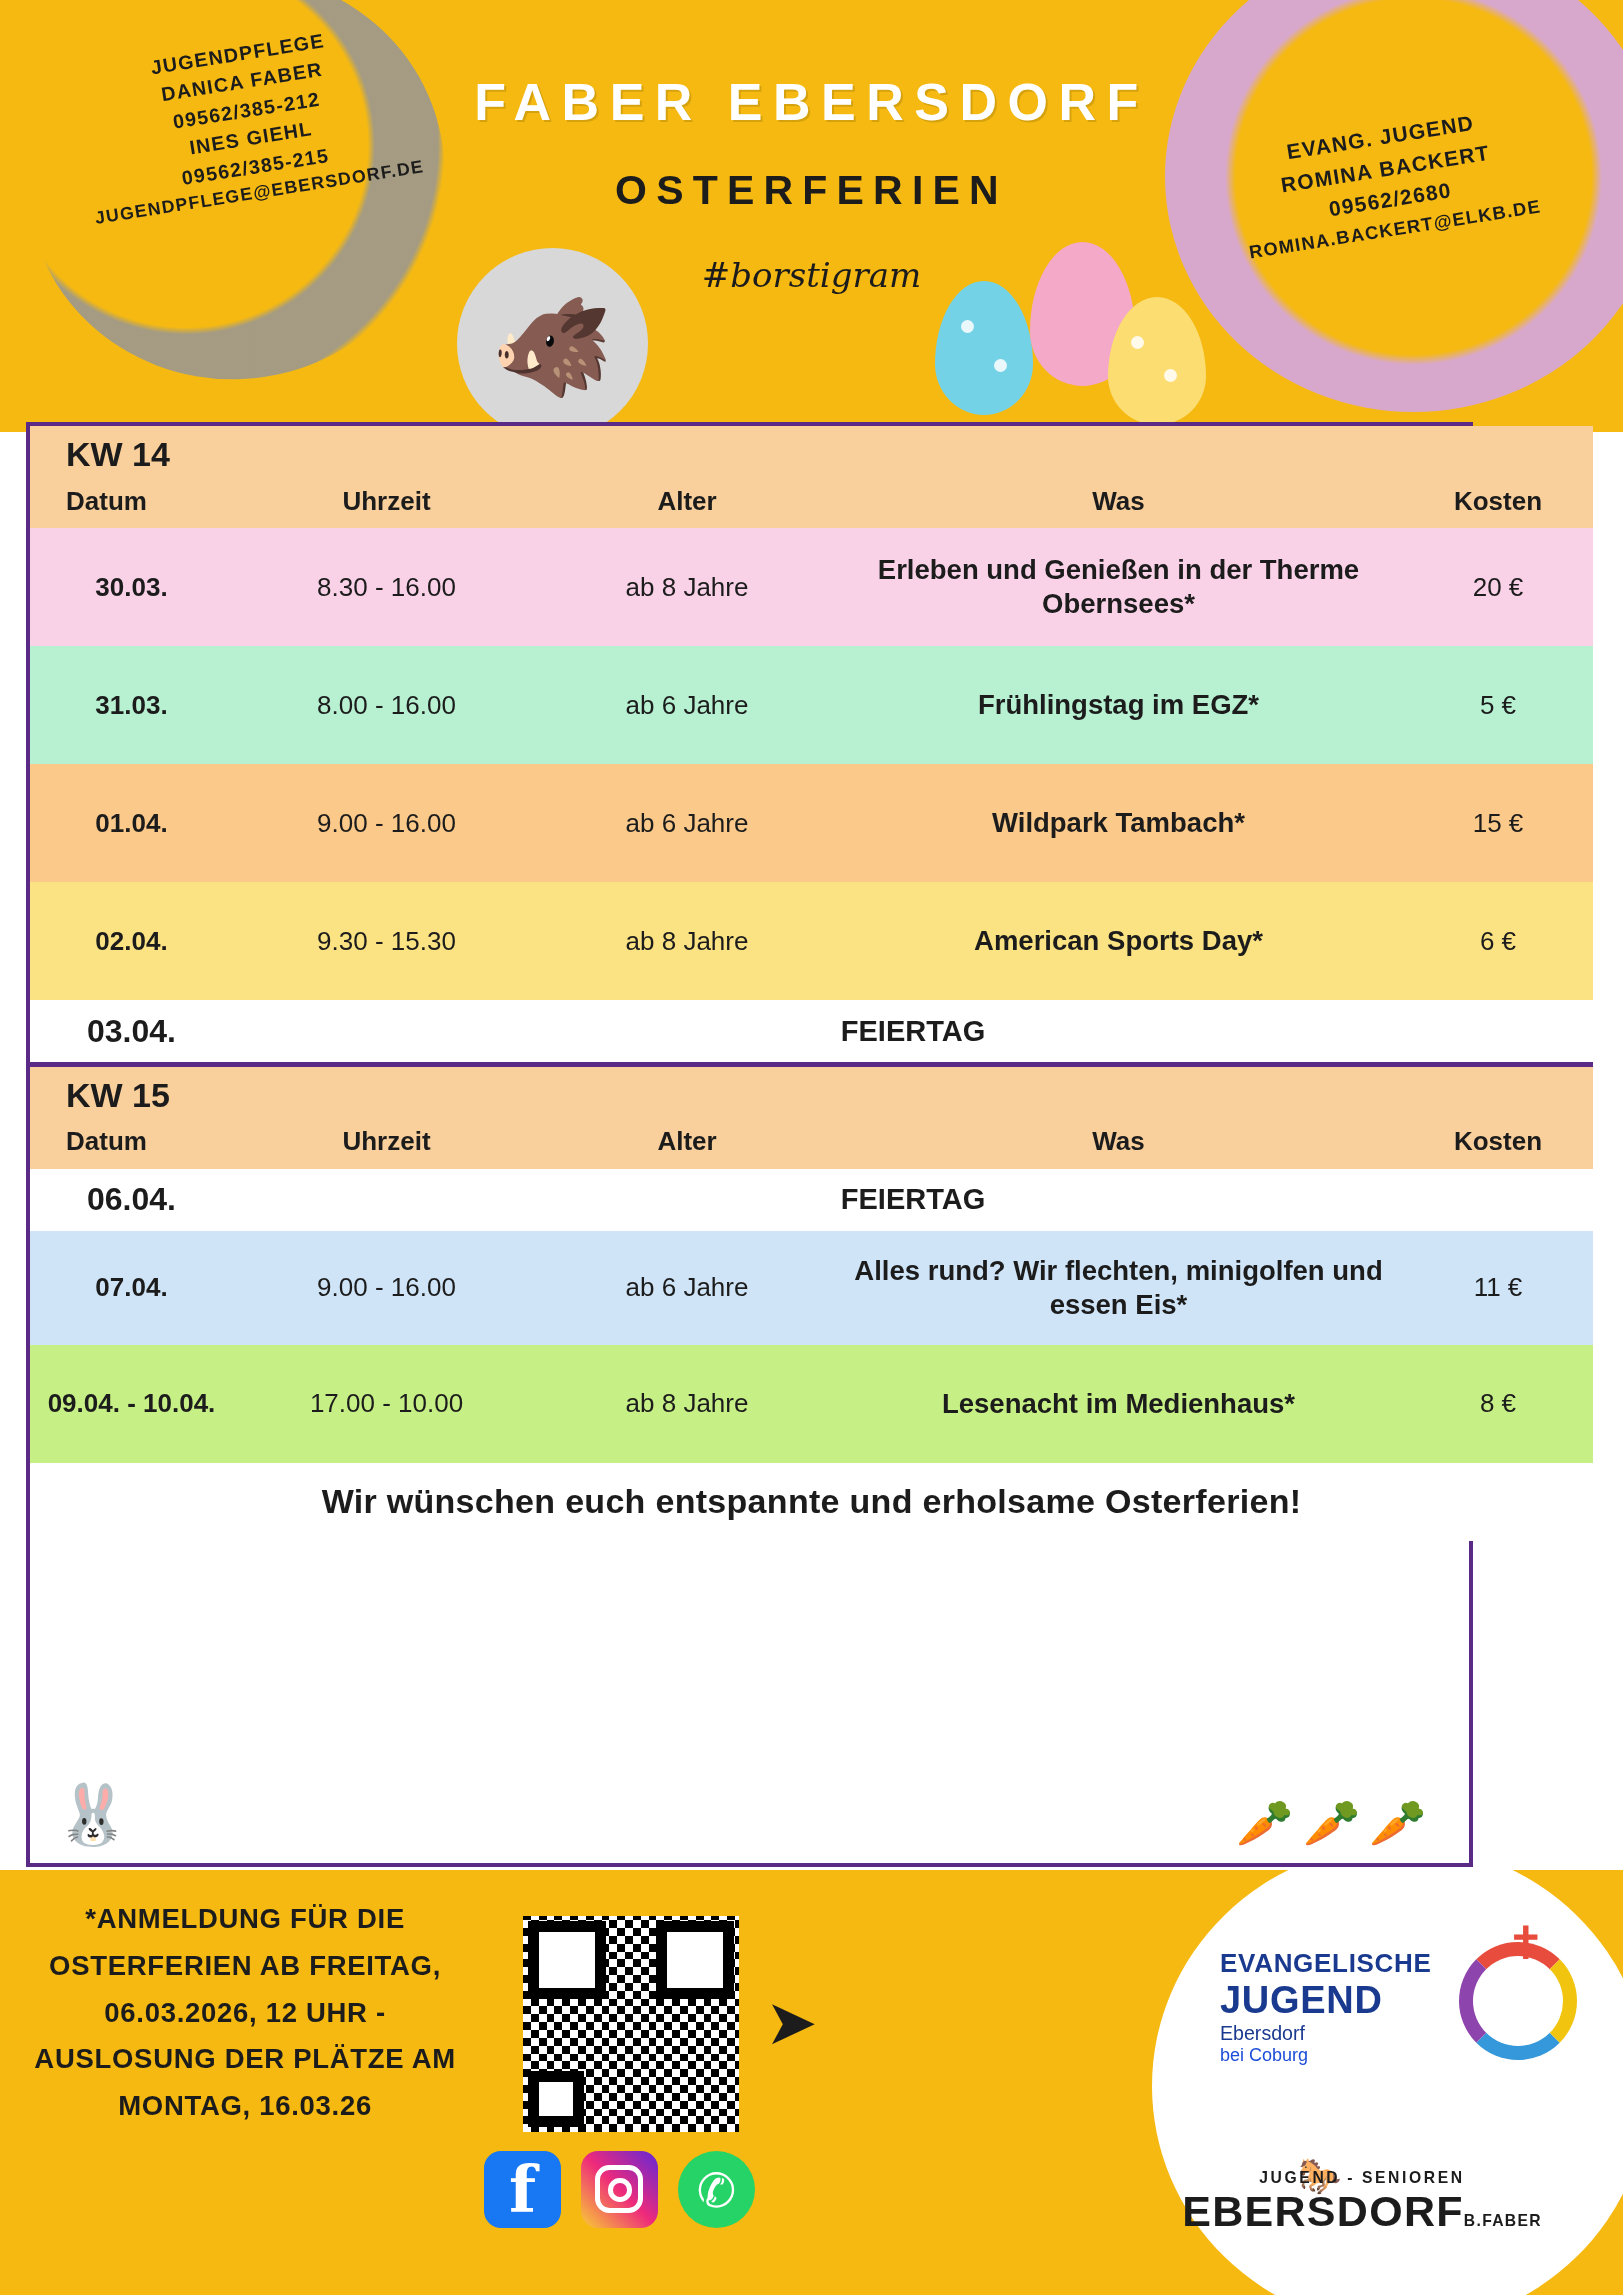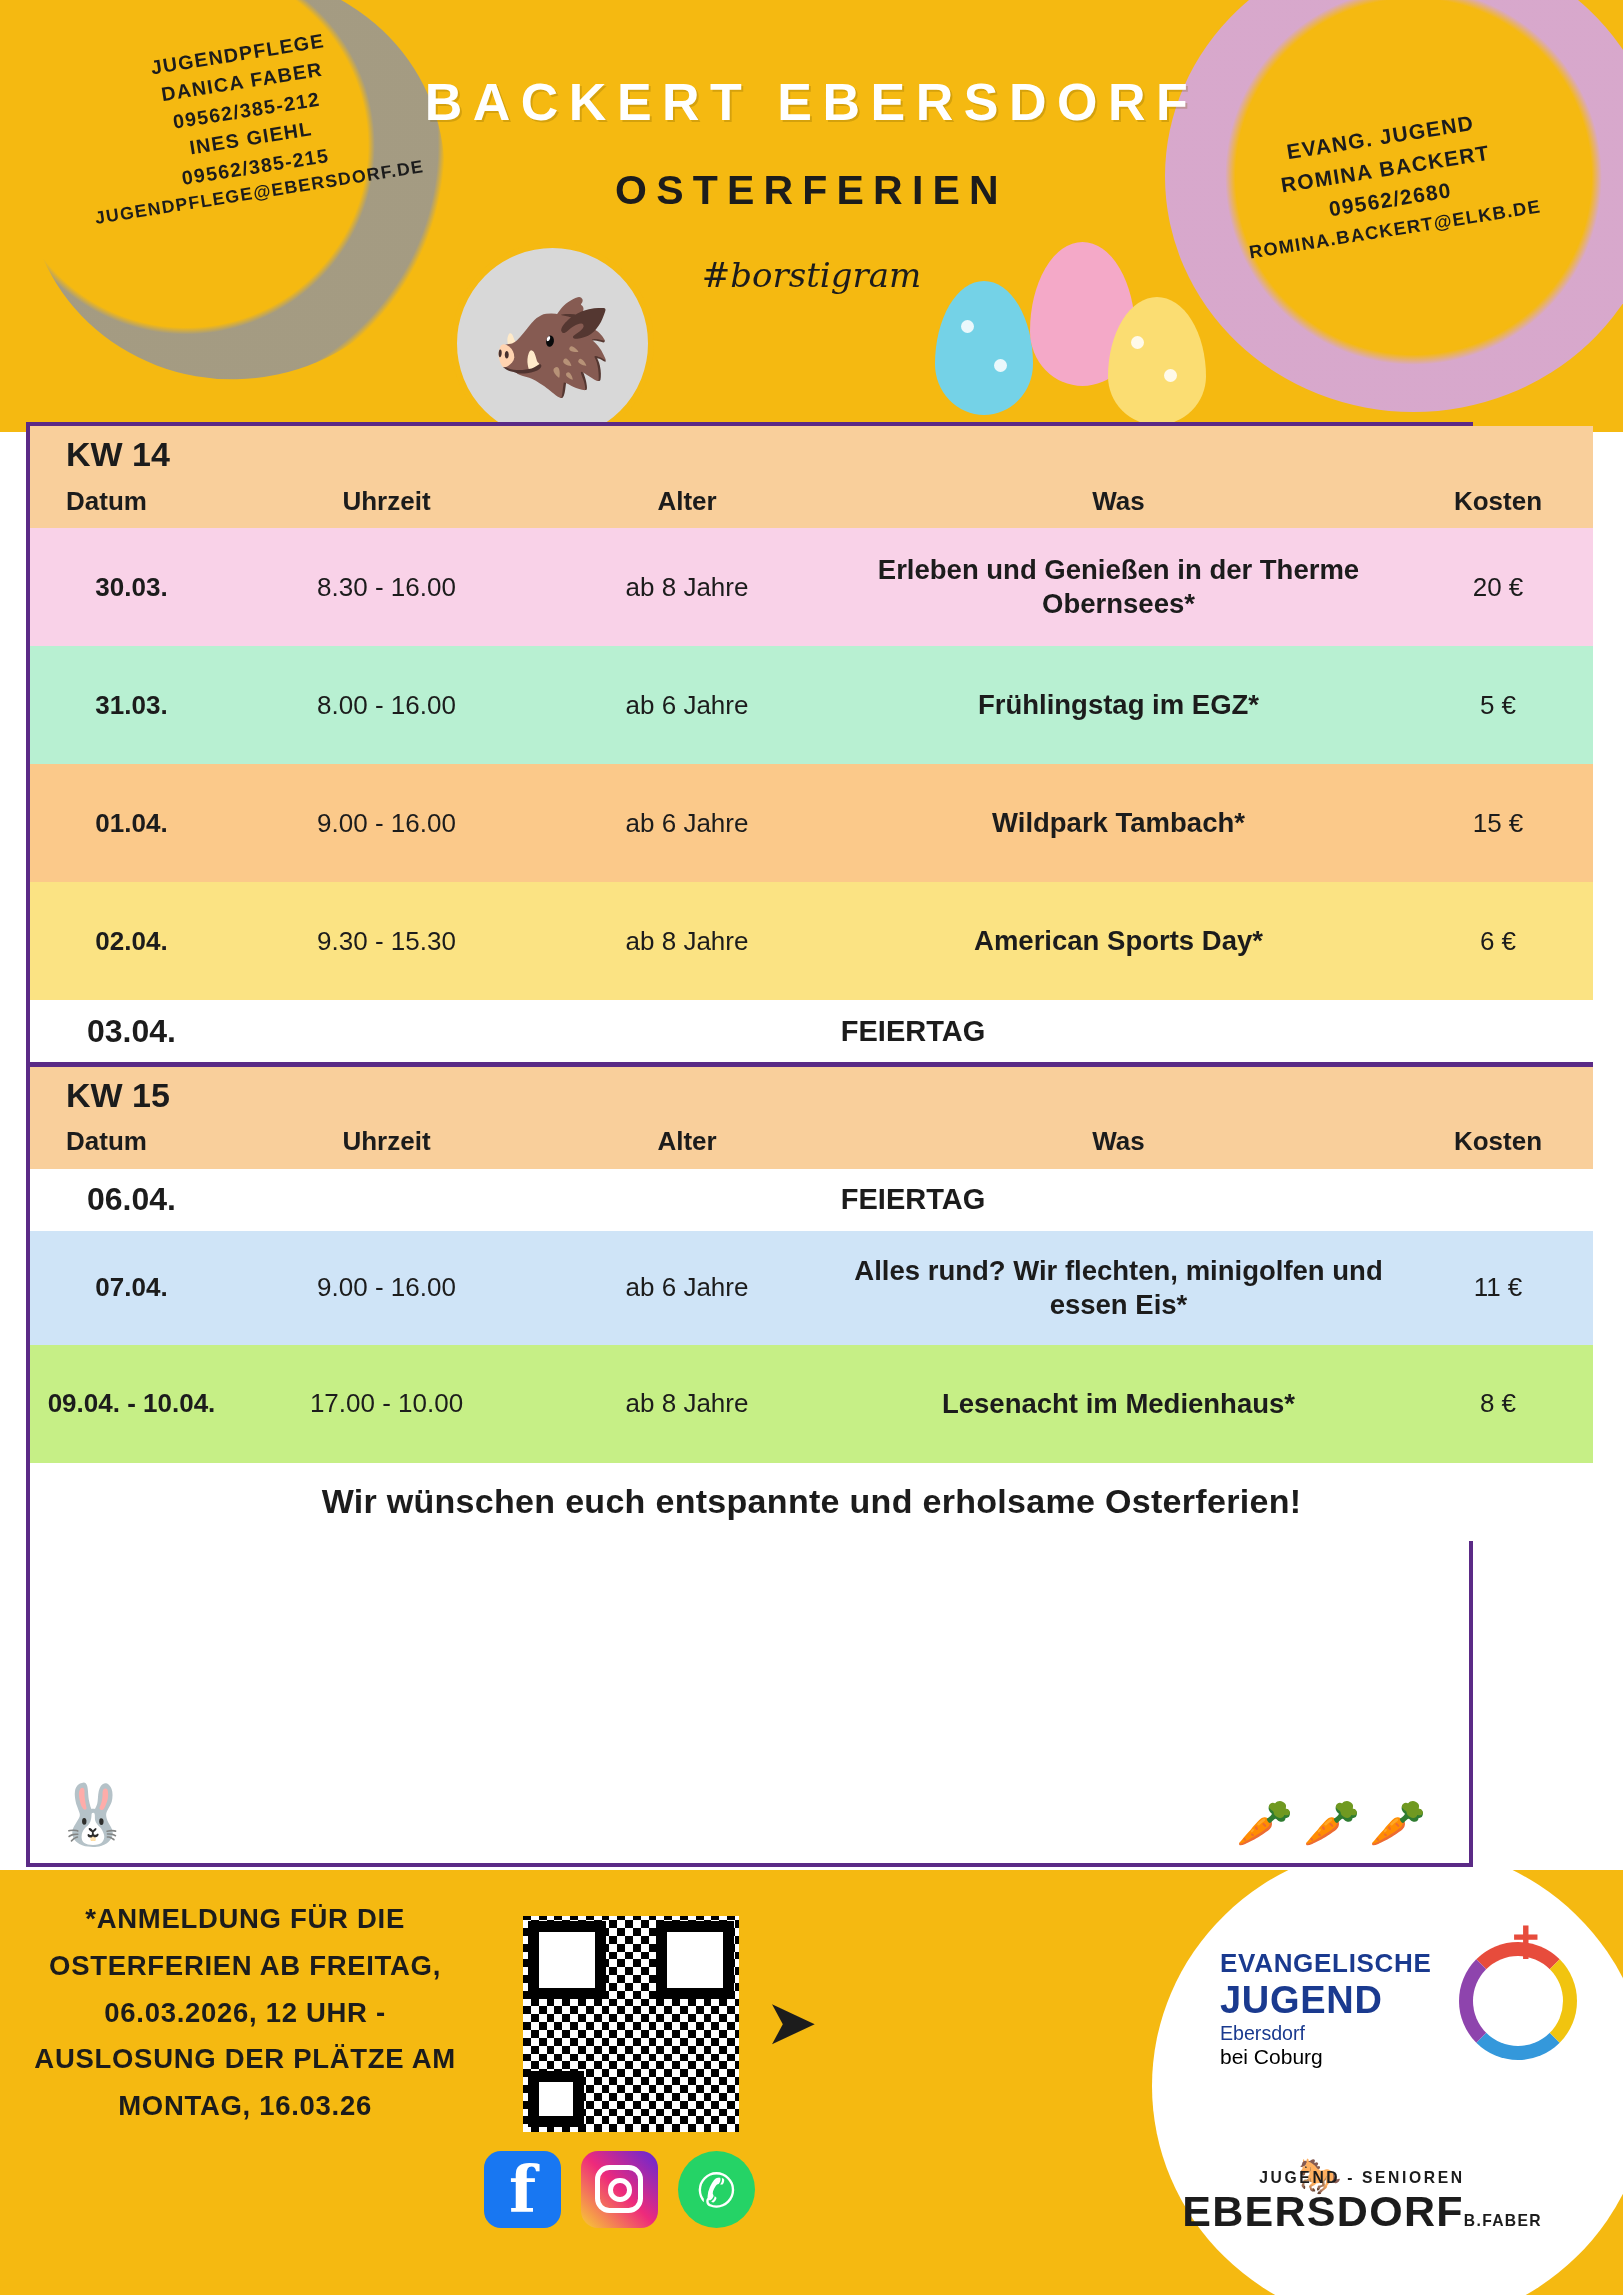--- a/index.html
+++ b/index.html
@@ -203,21 +203,21 @@
   .logo-circle {
     position:absolute; right:-26px; top:-26px; width:497px; height:484px;
     background:#ffffff; border-radius:50%;
   }
   .logo-ej {
     position:absolute; right:141px; top:78px; width:262px; text-align:left;
   }
   .logo-ej .l1 { font-size:26px; color:#1a3a8f; font-weight:bold; letter-spacing:0.7px;}
   .logo-ej .l2 { font-size:38px; color:#1a3a8f; font-weight:bold; letter-spacing:0.7px;}
   .logo-ej .l3 { font-size:19.6px; color:#1a3a8f; }
-  .logo-ej .l4 { font-size:21px; color:#000000; }
+  .logo-ej .l4 { font-size:18px; color:#1d4ed8; }
   .logo-ring {
     position:absolute; right:46px; top:72px; width:118px; height:118px;
     border-radius:50%;
     border:14.4px solid #8e44ad;
     border-top-color:#e74c3c; border-right-color:#f1c40f; border-bottom-color:#3498db;
   }
   .logo-cross { position:absolute; right:78px; top:46px; font-size:46px; color:#e74c3c; }
   .logo-eb {
     position:absolute; right:78px; bottom:59px; width:366px; text-align:center;
   }
@@ -242,21 +242,21 @@
     <div class="mail">JUGENDPFLEGE@EBERSDORF.DE</div>
   </div>
 
   <div class="contact-right">
     <div>EVANG. JUGEND</div>
     <div>ROMINA BACKERT</div>
     <div>09562/2680</div>
     <div class="mail">ROMINA.BACKERT@ELKB.DE</div>
   </div>
 
-  <div class="title-main">BACKERT EBERSDORF</div>
+  <div class="title-main">FABER EBERSDORF</div>
   <div class="title-sub">OSTERFERIEN</div>
   <div class="title-hash">#borstigram</div>
 
   <div class="mascot">
     <div class="boar">🐗</div>
   </div>
 
   <div class="eggs">
     <div class="egg blue">
       <div class="dot" style="left:26px;top:39px"></div>

